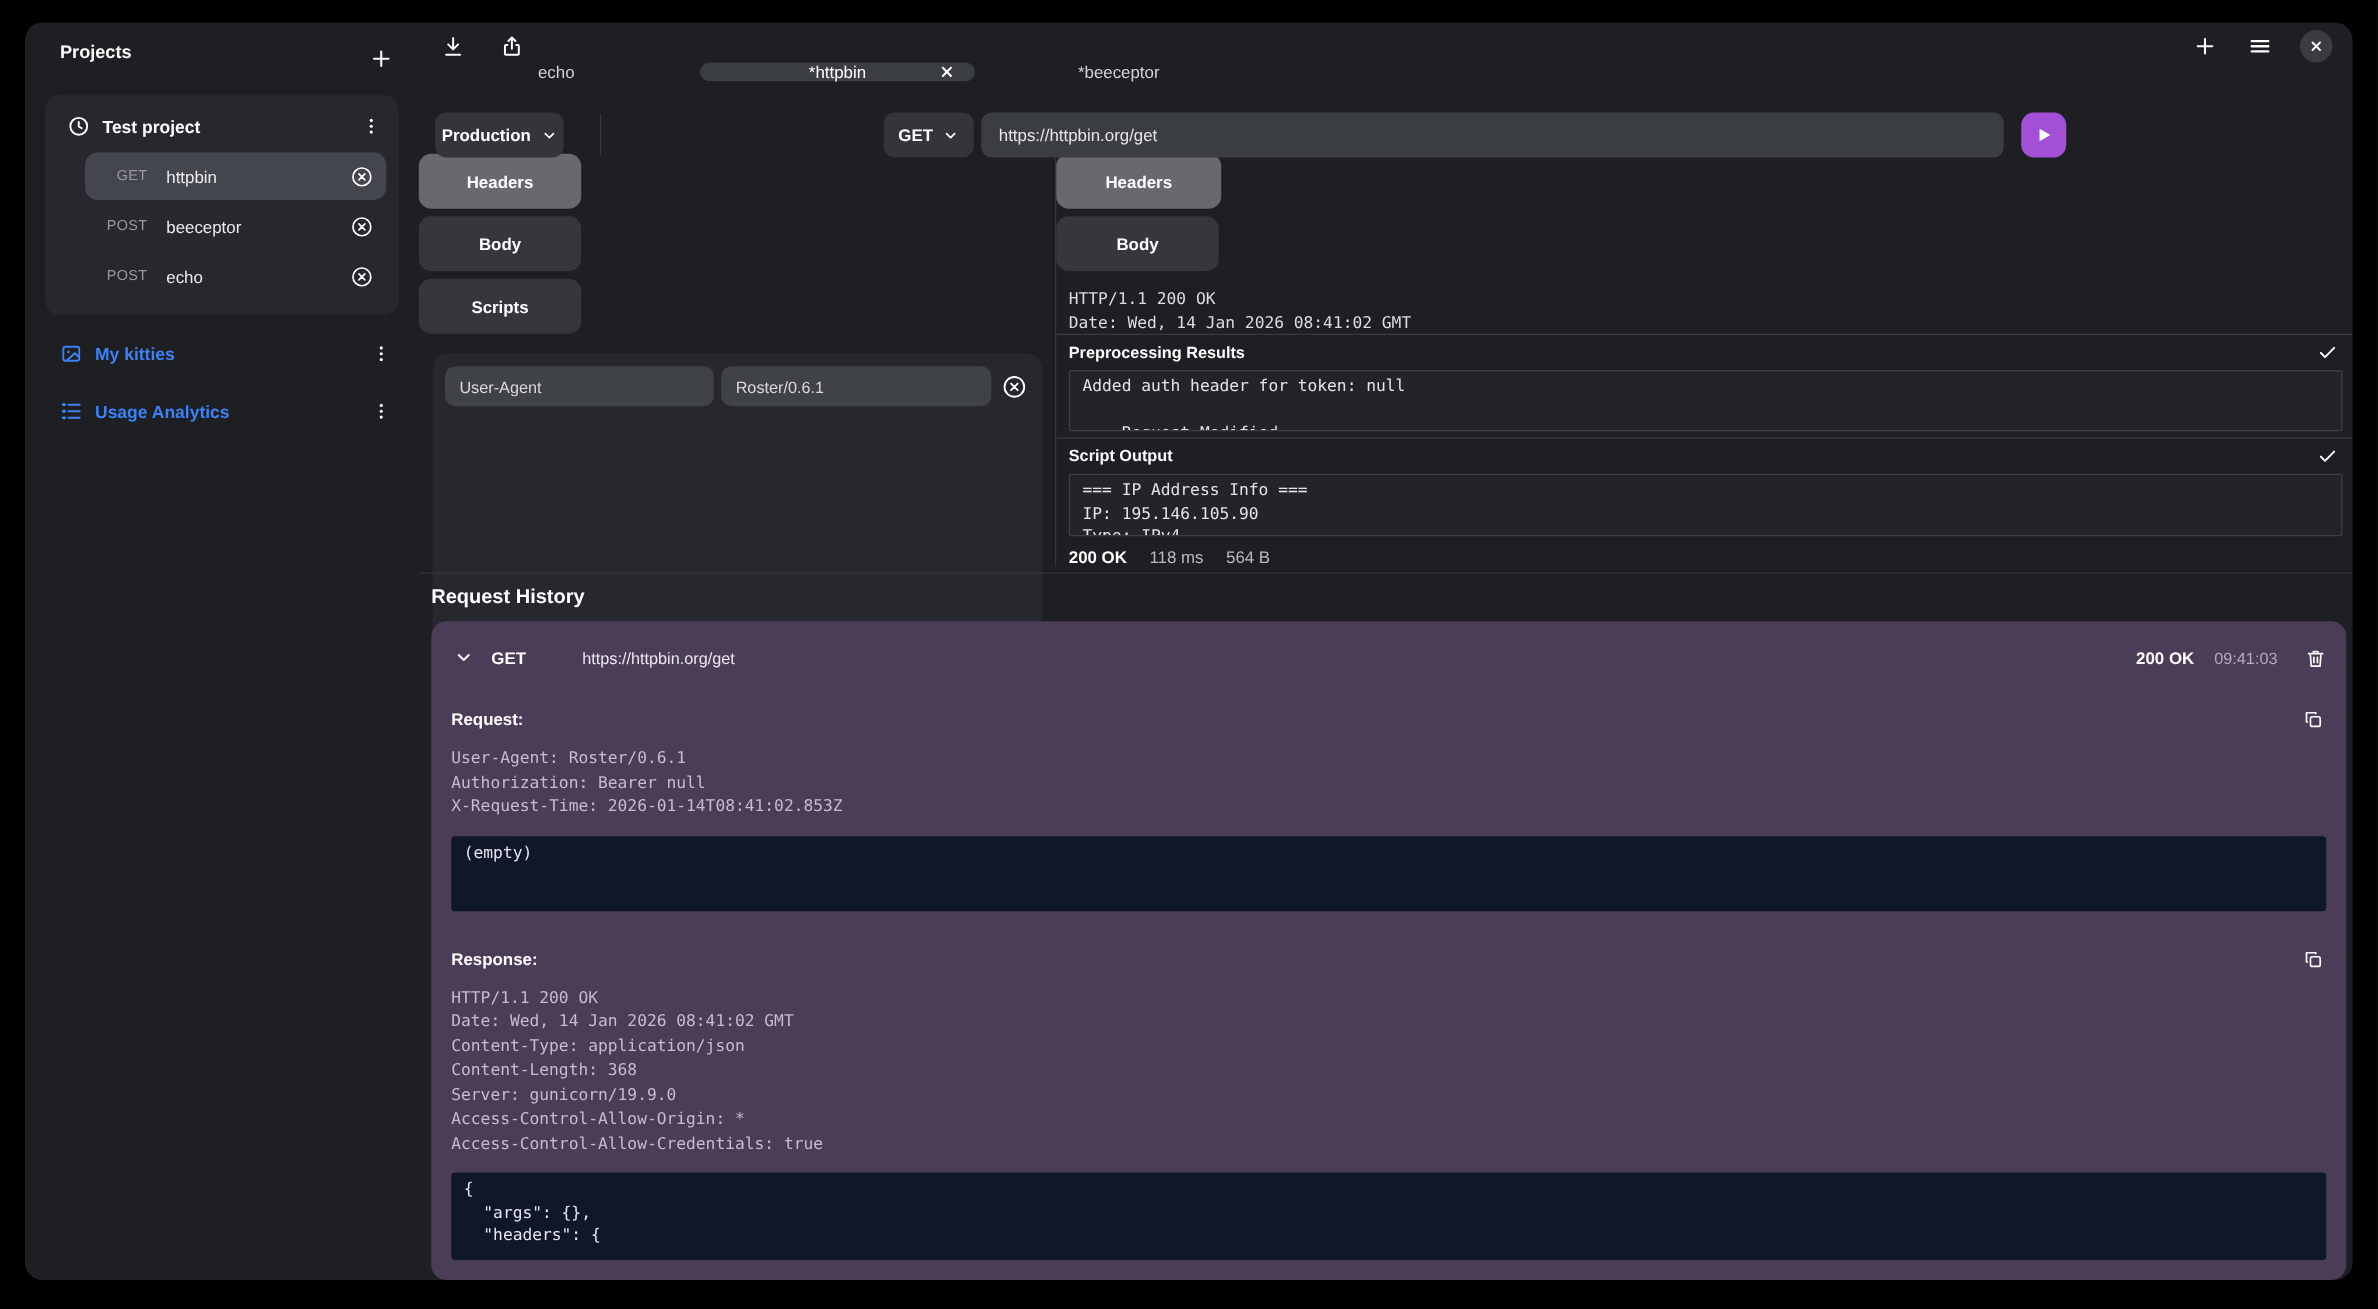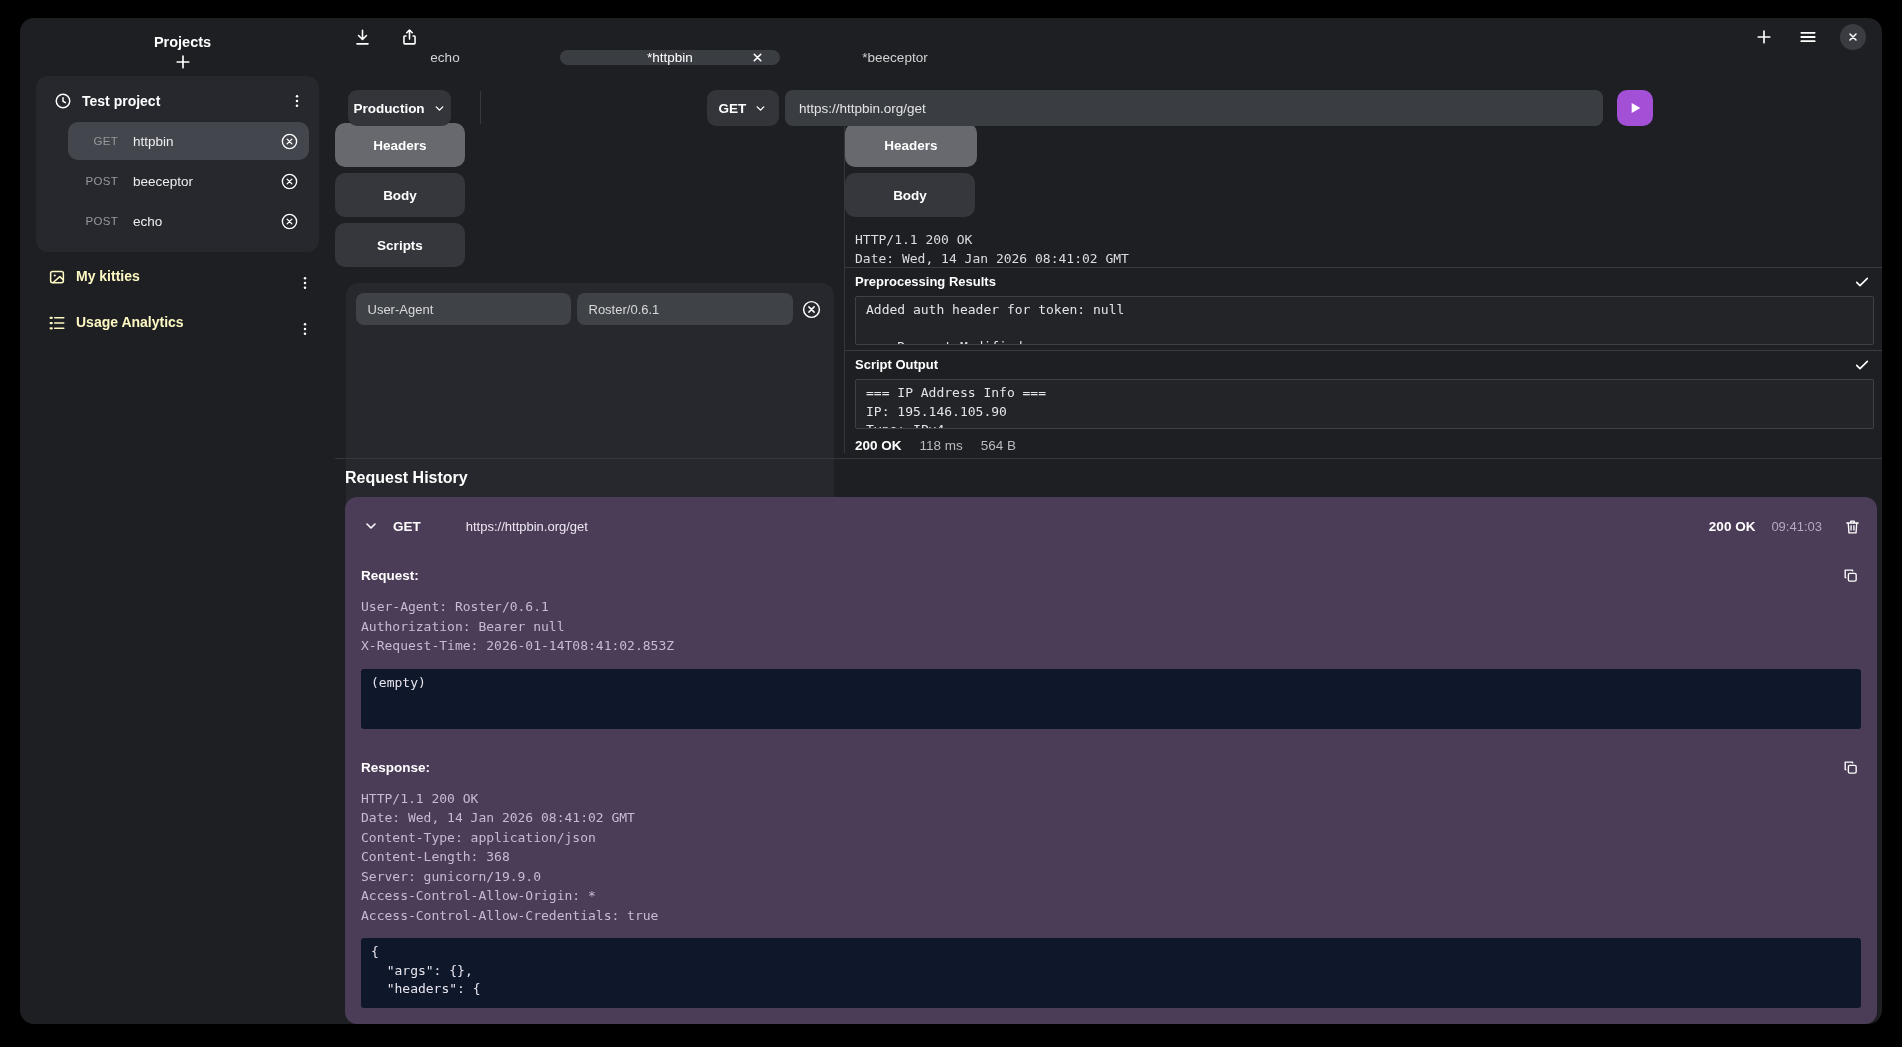--- a/index.html
+++ b/index.html
@@ -4,34 +4,34 @@
 <style>
   * { margin:0; padding:0; box-sizing:border-box; }
   html,body { width:1902px; height:1047px; background:#000; font-family:"Liberation Sans",sans-serif; overflow:hidden; }
   svg { display:block; }
 
   .window { position:absolute; left:20px; top:18px; width:1862px; height:1006px;
             background:#1d1f22; border-radius:14px; overflow:hidden; display:flex; }
 
   
   .sidebar { width:315px; flex:none; padding:16px 16px 0 16px; }
-  .sb-head { display:flex; align-items:center; justify-content:space-between; height:26px; padding:0 2px 0 12px;flex-direction:column; }
+  .sb-head { display:flex; justify-content:space-between; height:26px; padding:0 2px 0 12px; }
   .sb-title { font-size:14.5px; font-weight:700; color:#fff; }
   .icon-btn { background:none; border:none; color:#fff; cursor:pointer; padding:2px; display:flex; align-items:center; }
   .group-card { margin-top:16px; background:#26282d; border-radius:12px; padding:10px 10px 10px 10px; }
   .group-head { display:flex; align-items:center; height:30px; padding:0 2px 0 8px; color:#fff; }
   .group-head .lbl { font-size:14px; font-weight:700; margin-left:10px; }
   .group-head .spacer, .flat-row .spacer { flex:1; }
   .proj-items { margin-top:6px; margin-left:22px; }
   .proj-item { display:flex; align-items:center; height:38px; margin-bottom:2px; border-radius:10px; padding:0 8px 0 6px; }
   .proj-item.active { background:#43474d; }
   .method { width:44px; text-align:right; font-size:11.5px; letter-spacing:.3px; color:#97999e; }
   .req-name { margin-left:15px; font-size:13.5px; color:#ecedee; }
   .proj-item .spacer { flex:1; }
-  .flat-row { display:flex; height:30px; margin-top:16px; padding:0 4px 0 12px; color:#fef9c3; }
+  .flat-row { display:flex; align-items:center; height:30px; margin-top:16px; padding:0 4px 0 12px; color:#3b82f6; }
   .flat-row .lbl { font-size:14px; font-weight:700; margin-left:10px; }
 
   
   main { flex:1; min-width:0; display:flex; flex-direction:column; }
   .toolbar { height:36px; margin-top:6px; display:flex; align-items:center; padding:0 16px; }
   .toolbar .left { display:flex; gap:24px; }
   .toolbar .right { margin-left:auto; display:flex; gap:20px; align-items:center; }
   .win-close { width:26px; height:26px; border-radius:50%; background:#3a3c41; border:none; color:#fff;
                display:flex; align-items:center; justify-content:center; cursor:pointer; }
 

